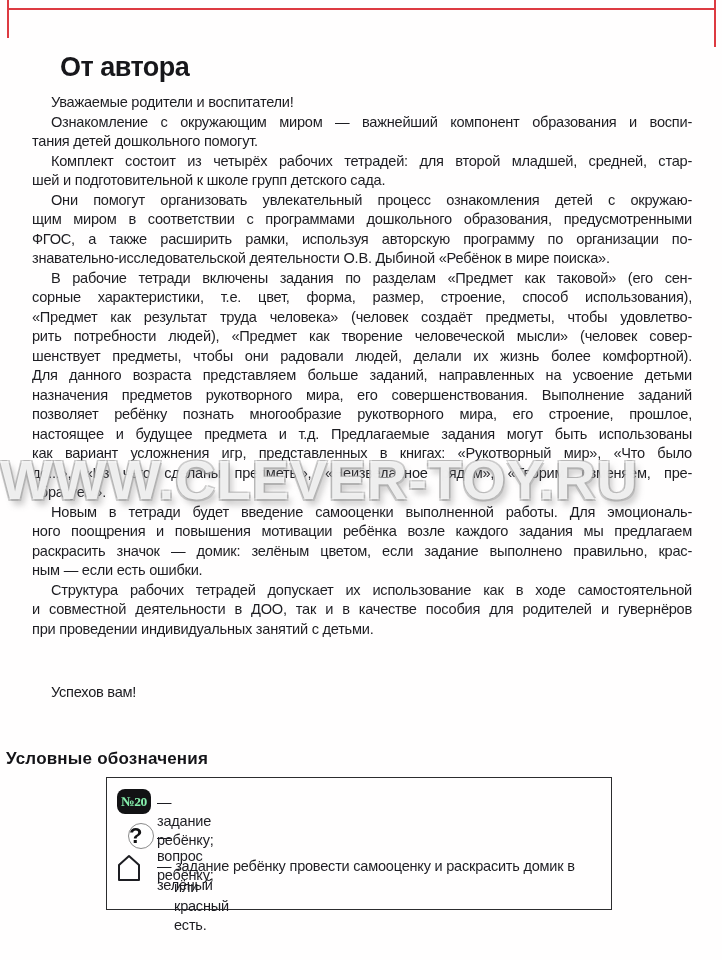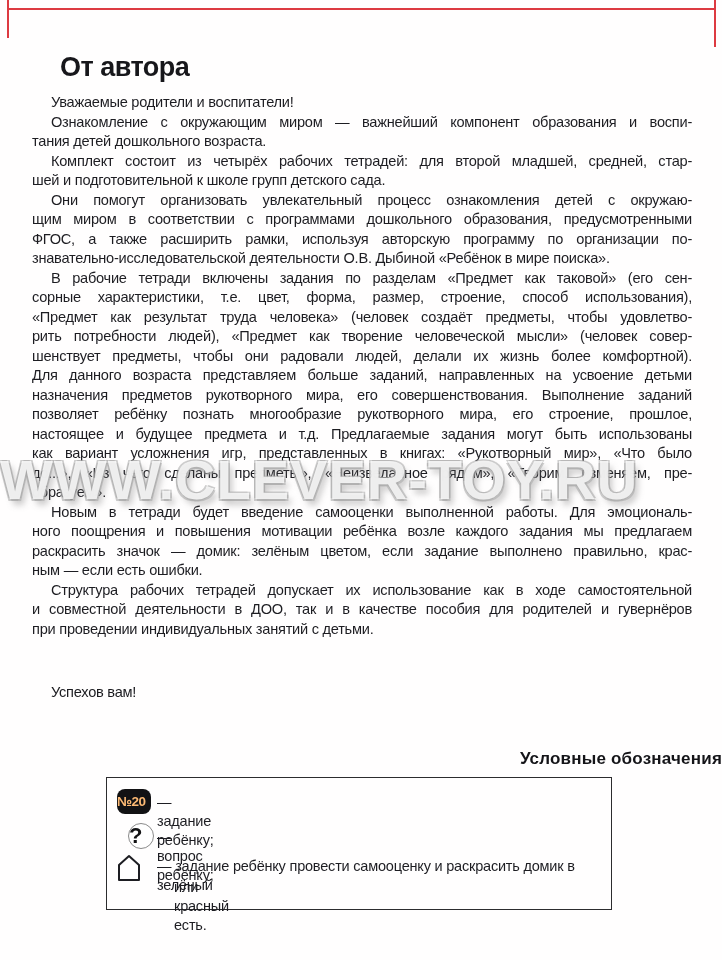--- a/index.html
+++ b/index.html
@@ -41,36 +41,37 @@
     letter-spacing:1px;color:rgba(255,255,255,0.80);
     text-shadow:-1.5px -1.5px 0 rgba(165,165,165,0.55),
                  1.5px -1.5px 0 rgba(165,165,165,0.55),
                 -1.5px  1.5px 0 rgba(165,165,165,0.55),
                  1.5px  1.5px 0 rgba(165,165,165,0.55),
                  4px 6px 6px rgba(110,110,110,0.35);
     pointer-events:none;white-space:nowrap;
   }
 
   .legend-heading{
-    position:absolute;left:0;right:0;top:749px;text-align:right;
+    position:absolute;left:6px;right:0;top:749px;text-align:left;
     font-size:17px;font-weight:bold;letter-spacing:0.2px;color:#141418;
   }
   .legend-box{
     position:absolute;left:106px;top:777px;width:506px;height:133px;
     border:1.6px solid #2c2c2e;box-sizing:border-box;background:transparent;
   }
   .legend-row{position:absolute;left:0;}
   .legend-label{
     position:absolute;font-size:14.5px;letter-spacing:-0.2px;color:#1d1d22;line-height:19px;
   }
   .badge{
     position:absolute;left:10px;top:11px;width:34px;height:25px;
-    background:#121214;border-radius:8px;color:#fdba74;
-    font-size:13.5px;font-weight:bold;line-height:25px;
+    background:#121214;border-radius:8px;color:#86efac;
+    font-size:13.5px;font-weight:bold;text-align:center;line-height:25px;
     letter-spacing:-0.5px;
+    font-family:Liberation Serif, serif;
   }
   .q-icon{position:absolute;left:14px;top:44px;width:30px;height:30px;}
   .q-circle{
     position:absolute;left:7px;top:1px;width:26px;height:26px;border-radius:50%;
     border:1.5px solid #8a8a8a;box-sizing:border-box;background:#fff;
   }
   .q-mark{
     position:absolute;left:8px;top:1px;font-size:22px;font-weight:bold;color:#121214;
     line-height:26px;
   }
@@ -86,21 +87,21 @@
   <div class="frame-right"></div>
 
   <div class="title">От автора</div>
 
   <div class="body-text">
       <div class="para">
         <div class="line first last">Уважаемые родители и воспитатели!</div>
       </div>
       <div class="para">
         <div class="line first">Ознакомление с окружающим миром — важнейший компонент образования и воспи-</div>
-        <div class="line last">тания детей дошкольного возраста.</div>
+        <div class="line last">тания детей дошкольного помогут.</div>
       </div>
       <div class="para">
         <div class="line first">Комплект состоит из четырёх рабочих тетрадей: для второй младшей, средней, стар-</div>
         <div class="line last">шей и подготовительной к школе групп детского сада.</div>
       </div>
       <div class="para">
         <div class="line first">Они помогут организовать увлекательный процесс ознакомления детей с окружаю-</div>
         <div class="line">щим миром в соответствии с программами дошкольного образования, предусмотренными</div>
         <div class="line">ФГОС, а также расширить рамки, используя авторскую программу по организации по-</div>
         <div class="line last">знавательно-исследовательской деятельности О.В. Дыбиной «Ребёнок в мире поиска».</div>

